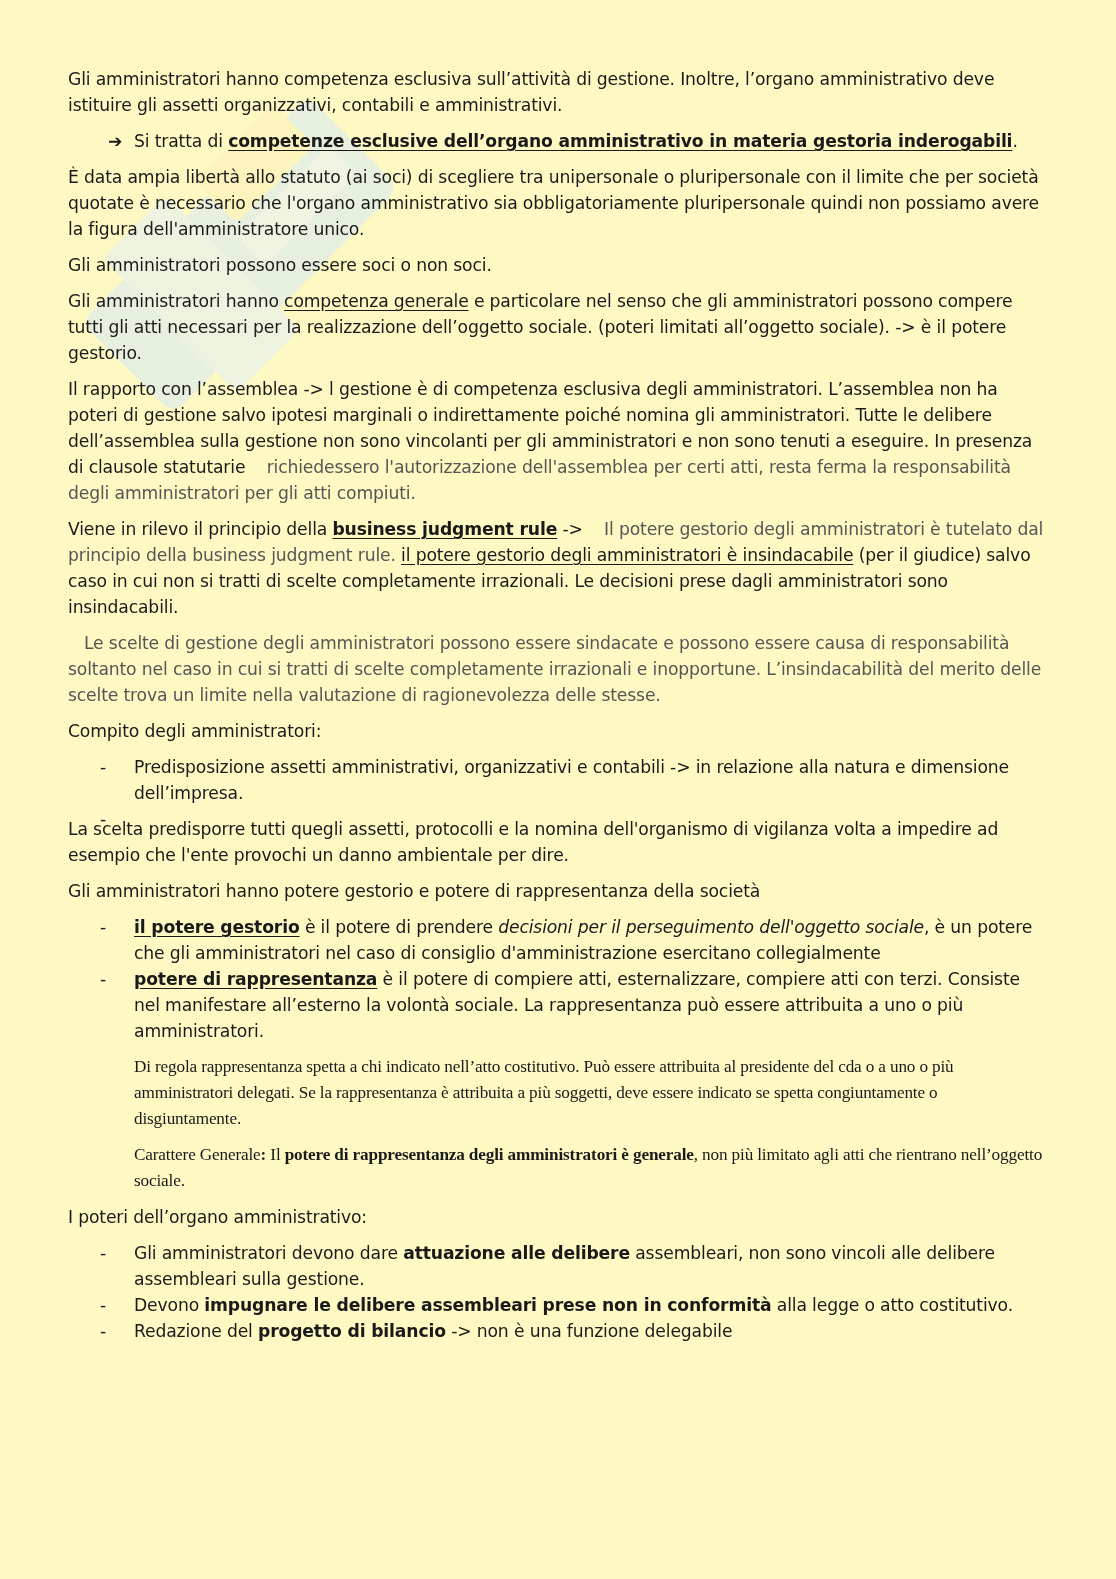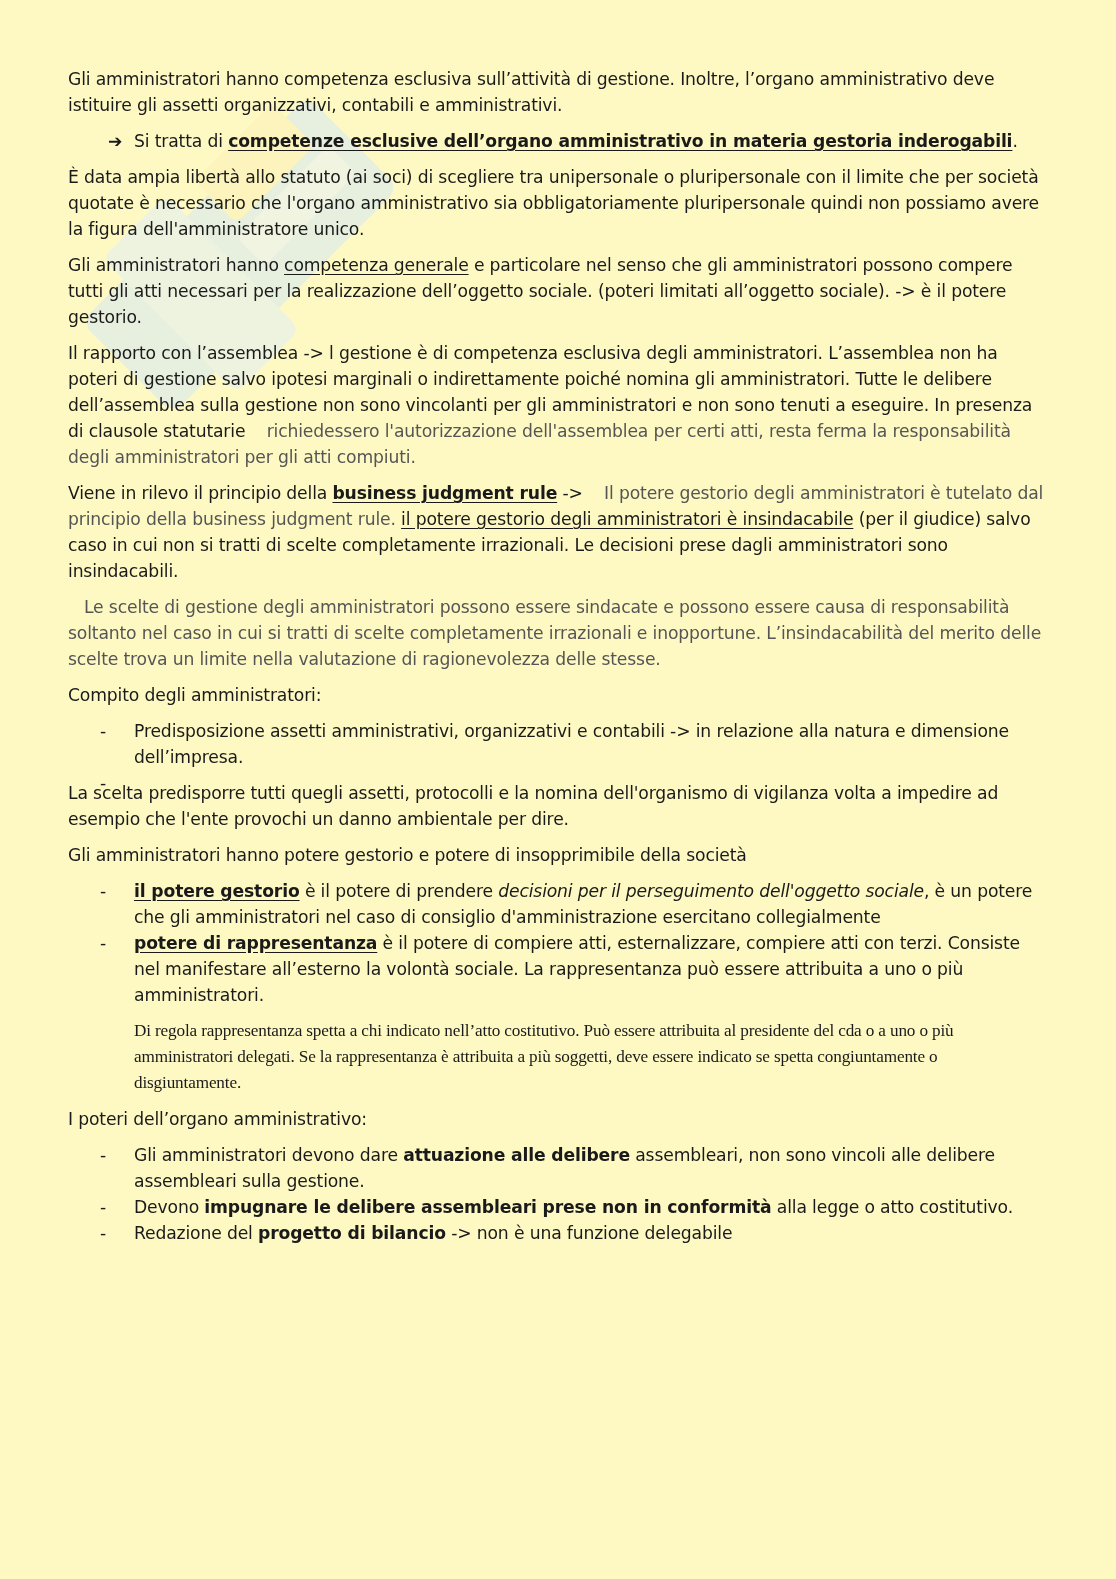--- a/index.html
+++ b/index.html
@@ -40,36 +40,38 @@
       <rect x="120" y="120" width="90" height="190" rx="10" fill="#e2eff9"></rect>
       <rect x="240" y="130" width="110" height="60" rx="8" fill="#fbf1b8"></rect>
       <rect x="230" y="200" width="130" height="40" rx="8" fill="#e6f1fa"></rect>
     </g>
   </svg>
 
   <div class="content" id="content">
       <p class="p"><span>Gli amministratori hanno competenza esclusiva sull’attività di gestione. Inoltre, l’organo amministrativo deve istituire gli assetti organizzativi, contabili e amministrativi.</span></p>
       <p class="arrow-item"><span class="arrow">➔</span><span>Si tratta di </span><span class="b u">competenze esclusive dell’organo amministrativo in materia gestoria inderogabili</span><span>.</span></p>
       <p class="p"><span>È data ampia libertà allo statuto (ai soci) di scegliere tra unipersonale o pluripersonale con il limite che per società quotate è necessario che l'organo amministrativo sia obbligatoriamente pluripersonale quindi non possiamo avere la figura dell'amministratore unico.</span></p>
+      <p class="p"><span>Gli amministratori possono essere soci o non soci.</span></p>
       <p class="p"><span>Gli amministratori hanno </span><span class="u">competenza generale</span><span> e particolare nel senso che gli amministratori possono compere tutti gli atti necessari per la realizzazione dell’oggetto sociale. (poteri limitati all’oggetto sociale). -&gt; è il potere gestorio.</span></p>
       <p class="p"><span>Il rapporto con l’assemblea -&gt; l gestione è di competenza esclusiva degli amministratori. L’assemblea non ha poteri di gestione salvo ipotesi marginali o indirettamente poiché nomina gli amministratori. Tutte le delibere dell’assemblea sulla gestione non sono vincolanti per gli amministratori e non sono tenuti a eseguire. In presenza di clausole statutarie </span><span class="gray">richiedessero l'autorizzazione dell'assemblea per certi atti, resta ferma la responsabilità degli amministratori per gli atti compiuti.</span></p>
       <p class="p"><span>Viene in rilevo il principio della </span><span class="b u">business judgment rule</span><span> -&gt; </span><span class="gray">Il potere gestorio degli amministratori è tutelato dal principio della business judgment rule. </span><span class="u">il potere gestorio degli amministratori è insindacabile</span><span> (per il giudice) salvo caso in cui non si tratti di scelte completamente irrazionali. Le decisioni prese dagli amministratori sono insindacabili.</span></p>
       <p class="p"><span class="gray">Le scelte di gestione degli amministratori possono essere sindacate e possono essere causa di responsabilità soltanto nel caso in cui si tratti di scelte completamente irrazionali e inopportune. L’insindacabilità del merito delle scelte trova un limite nella valutazione di ragionevolezza delle stesse.</span></p>
       <p class="p"><span>Compito degli amministratori:</span></p>
       <ul class="dash">
         <li><span class="dash-mark">-</span><span>Predisposizione assetti amministrativi, organizzativi e contabili -&gt; in relazione alla natura e dimensione dell’impresa.</span></li>
         <li><span class="dash-mark">-</span></li>
       </ul>
       <p class="p"><span>La scelta predisporre tutti quegli assetti, protocolli e la nomina dell'organismo di vigilanza volta a impedire ad esempio che l'ente provochi un danno ambientale per dire.</span></p>
-      <p class="p"><span>Gli amministratori hanno potere gestorio e potere di insopprimibile della società</span></p>
+      <p class="p"><span>Gli amministratori hanno potere gestorio e potere di rappresentanza della società</span></p>
       <ul class="dash">
         <li><span class="dash-mark">-</span><span class="b u">il potere gestorio</span><span> è il potere di prendere </span><span class="i">decisioni per il perseguimento dell'oggetto sociale</span><span>, è un potere che gli amministratori nel caso di consiglio d'amministrazione esercitano collegialmente</span></li>
         <li><span class="dash-mark">-</span><span class="b u">potere di rappresentanza</span><span> è il potere di compiere atti, esternalizzare, compiere atti con terzi. Consiste nel manifestare all’esterno la volontà sociale. La rappresentanza può essere attribuita a uno o più amministratori.</span></li>
       </ul>
       <p class="indent"><span>Di regola rappresentanza spetta a chi indicato nell’atto costitutivo. Può essere attribuita al presidente del cda o a uno o più amministratori delegati. Se la rappresentanza è attribuita a più soggetti, deve essere indicato se spetta congiuntamente o disgiuntamente.</span></p>
+      <p class="indent"><span>Carattere Generale</span><span class="b">:</span><span> Il </span><span class="b">potere di rappresentanza degli amministratori è generale</span><span>, non più limitato agli atti che rientrano nell’oggetto sociale.</span></p>
       <p class="p"><span>I poteri dell’organo amministrativo:</span></p>
       <ul class="dash">
         <li><span class="dash-mark">-</span><span>Gli amministratori devono dare </span><span class="b">attuazione alle delibere</span><span> assembleari, non sono vincoli alle delibere assembleari sulla gestione.</span></li>
         <li><span class="dash-mark">-</span><span>Devono </span><span class="b">impugnare le delibere assembleari prese non in conformità</span><span> alla legge o atto costitutivo.</span></li>
         <li><span class="dash-mark">-</span><span>Redazione del </span><span class="b">progetto di bilancio</span><span> -&gt; non è una funzione delegabile</span></li>
       </ul>
     </div>
 </div>
 
 </body></html>

